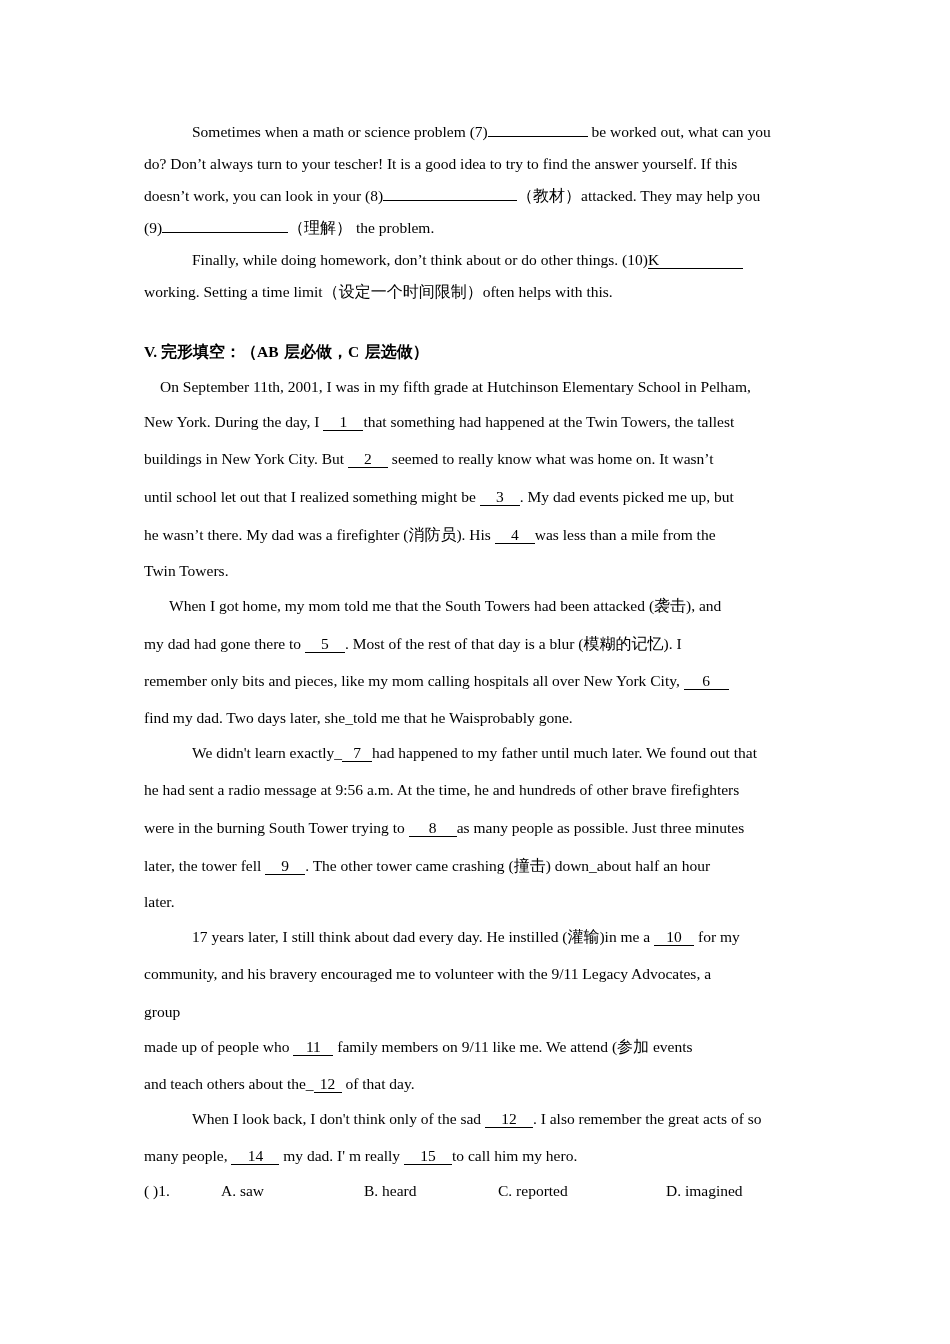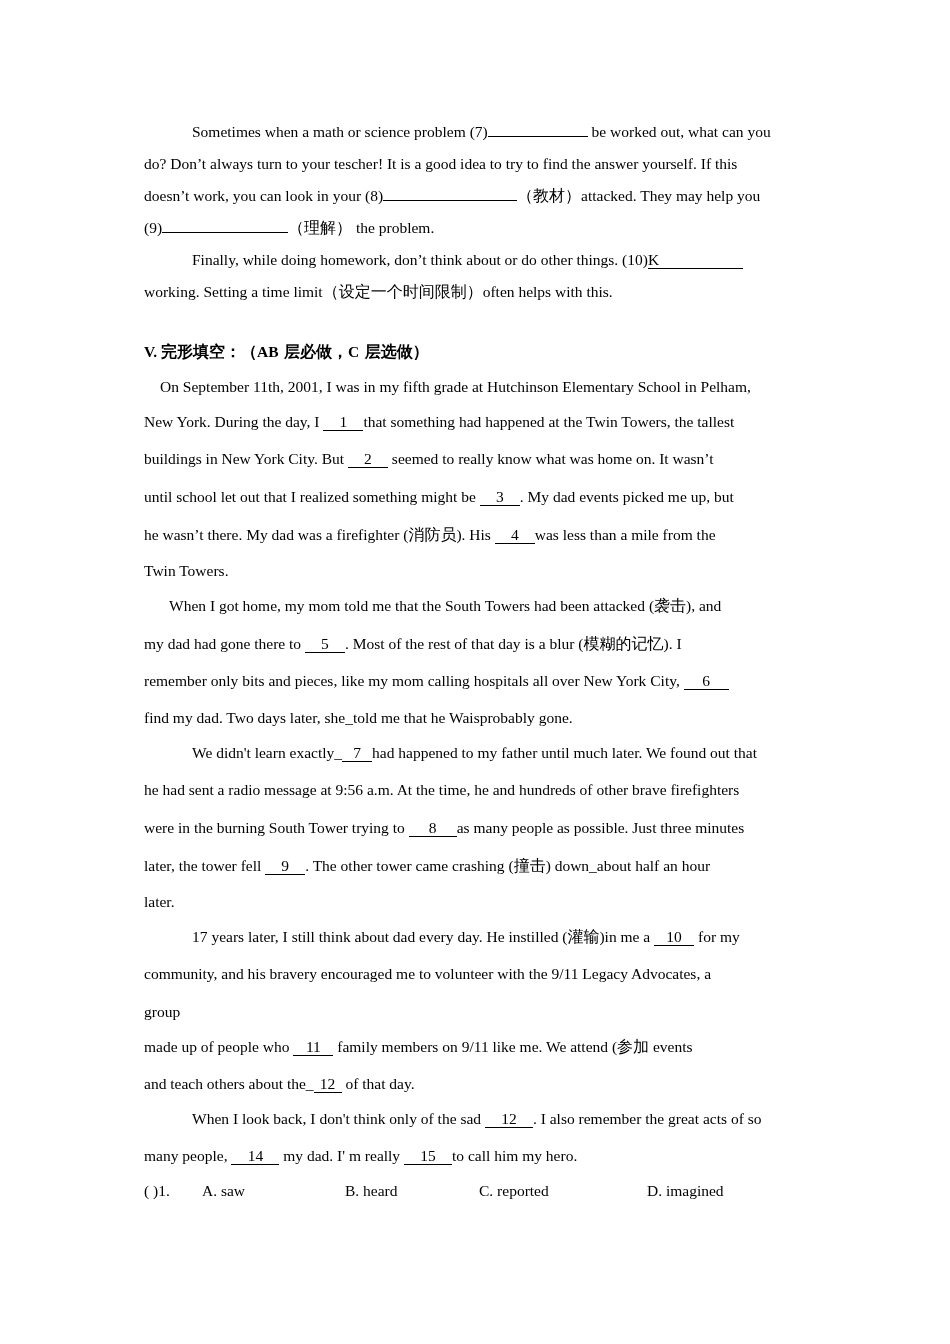--- a/index.html
+++ b/index.html
@@ -4,21 +4,21 @@
 <style>
   html, body { margin: 0; padding: 0; background: #ffffff; }
   body { width: 950px; height: 1344px; position: relative; overflow: hidden;
          font-family: "Liberation Serif", "DejaVu Serif", serif; color: #000; font-size: 15.5px; }
   .line { position: absolute; left: 144px; white-space: nowrap; line-height: 20px; }
   .indent { left: 192px; }
   .ub { border-bottom: 1.6px solid #000; display: inline-block; line-height: 16px; }
   .blank { display: inline-block; border-bottom: 1px solid #000; text-align: center; line-height: 16px; }
   .cn { font-family: "DejaVu Sans", sans-serif; font-size: 16px; }
   .heading { font-weight: bold; }
-  .opt { position: absolute; white-space: nowrap; }
+  .opt { position: absolute; white-space: nowrap; margin-left: 19px; }
 </style>
 </head>
 <body>
 
 <div class="line indent" style="top:122px">
   <span>Sometimes when a math or science problem (7)</span><span class="ub" style="width:100px"></span><span> be worked out, what can you</span>
 </div>
 <div class="line" style="top:154px">
   <span>do? Don’t always turn to your tescher! It is a good idea to try to find the answer yourself. If this</span>
 </div>

